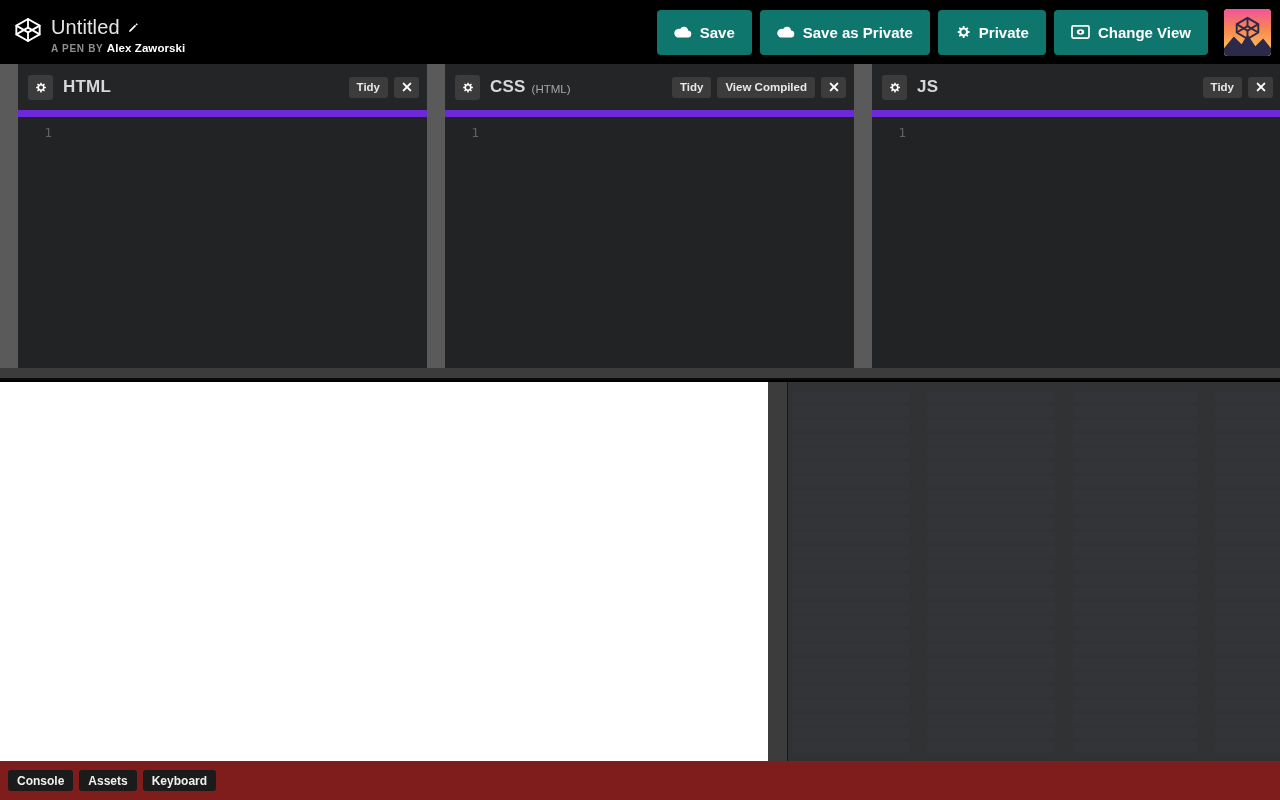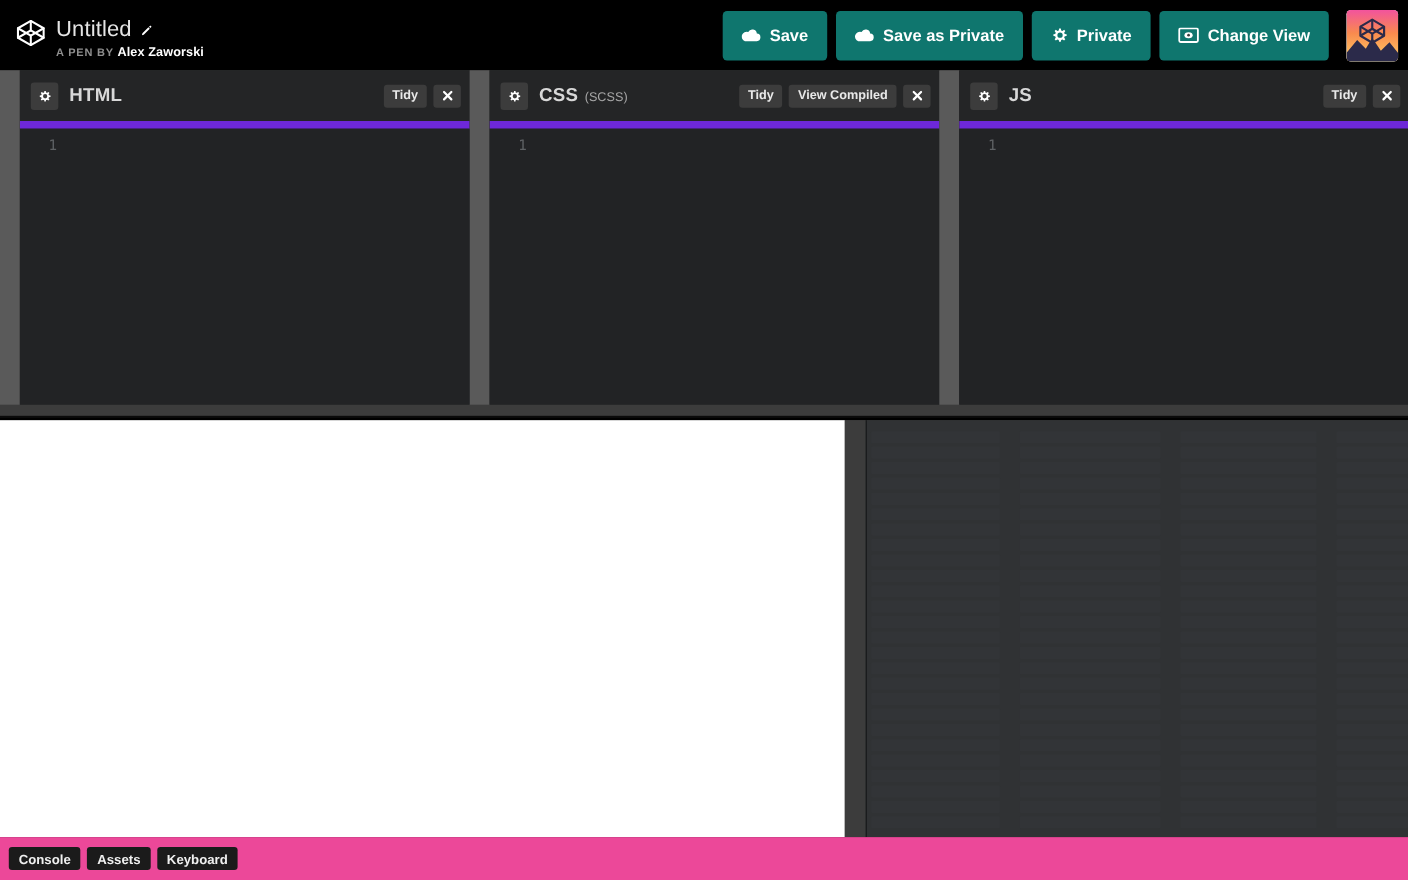--- a/index.html
+++ b/index.html
@@ -341,21 +341,21 @@
   .sk-b { width: 195px; }
   .sk-c { width: 190px; }
   .sk-d { width: 100px; }
 
   
   .bottombar {
     position: absolute;
     bottom: 0; left: 0;
     width: 1280px;
     height: 39px;
-    background: #ec4899;
+    background: #7f1d1d;
     display: flex;
     align-items: center;
     padding-left: 8px;
     gap: 6px;
   }
 
   .bb-btn {
     height: 21px;
     background: #1b1b1b;
     border: none;
@@ -500,21 +500,21 @@
     <div class="gutter-v"></div>
 
     <div class="editor-box" style="width:409px;">
       <div class="editor-head">
         <button class="gear-btn">
           <svg class="icon-svg" width="13" height="13" viewBox="0 0 24 24" fill="#ffffff">
             <path d="M22 13.2v-2.4l-2.6-.4a7.6 7.6 0 0 0-.8-1.9l1.6-2.1-1.7-1.7-2.1 1.6a7.6 7.6 0 0 0-1.9-.8L14.1 3h-2.4l-.4 2.5a7.6 7.6 0 0 0-1.9.8L7.3 4.7 5.6 6.4l1.6 2.1a7.6 7.6 0 0 0-.8 1.9L4 10.8v2.4l2.4.4c.2.7.4 1.3.8 1.9l-1.6 2.1 1.7 1.7 2.1-1.6c.6.4 1.2.6 1.9.8l.4 2.5h2.4l.4-2.5c.7-.2 1.3-.4 1.9-.8l2.1 1.6 1.7-1.7-1.6-2.1c.4-.6.6-1.2.8-1.9l2.6-.4zM13 15.6A3.6 3.6 0 1 1 16.6 12 3.6 3.6 0 0 1 13 15.6z"></path>
           </svg>
         </button>
         <span class="editor-label">CSS</span>
-        <span class="editor-sublabel">(SCSS)</span>
+        <span class="editor-sublabel">(HTML)</span>
         <span class="head-spacer"></span>
         <button class="head-btn">Tidy</button>
         <button class="head-btn">View Compiled</button>
         <button class="close-btn">
           <svg class="icon-svg" width="10" height="10" viewBox="0 0 12 12" stroke="#ffffff" stroke-width="2.4" stroke-linecap="round">
             <line x1="2" y1="2" x2="10" y2="10"></line>
             <line x1="10" y1="2" x2="2" y2="10"></line>
           </svg>
         </button>
       </div>

